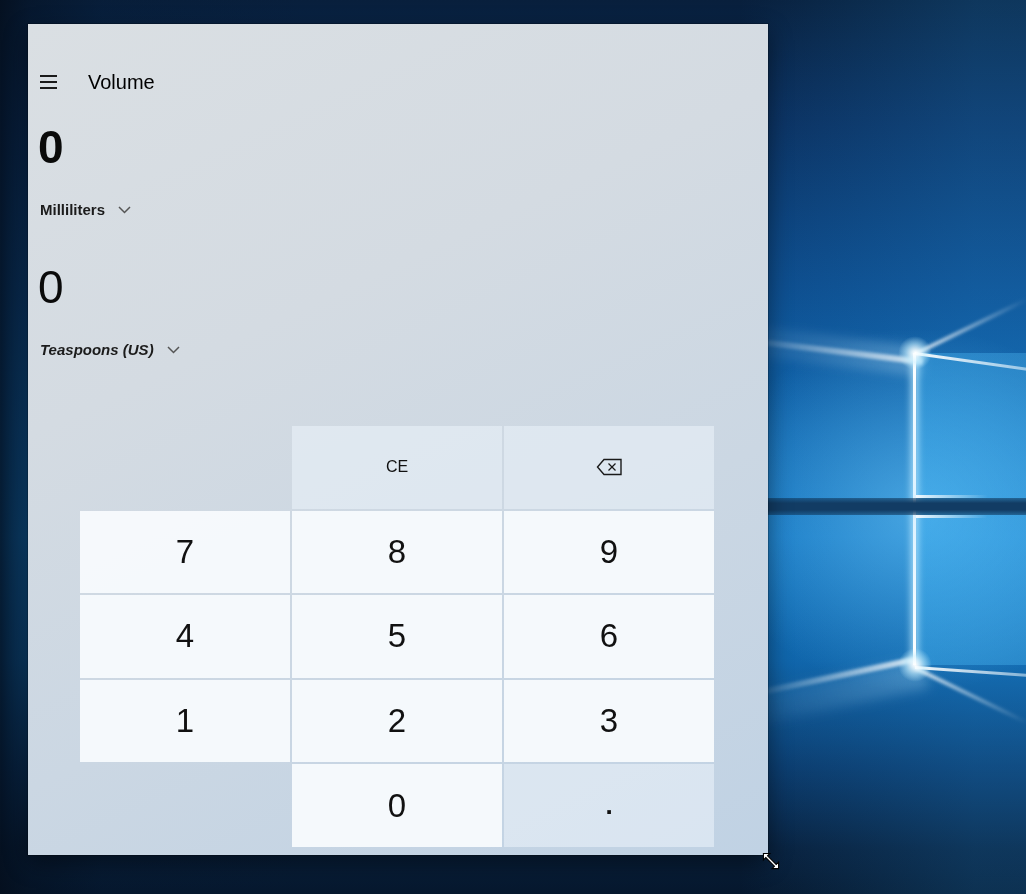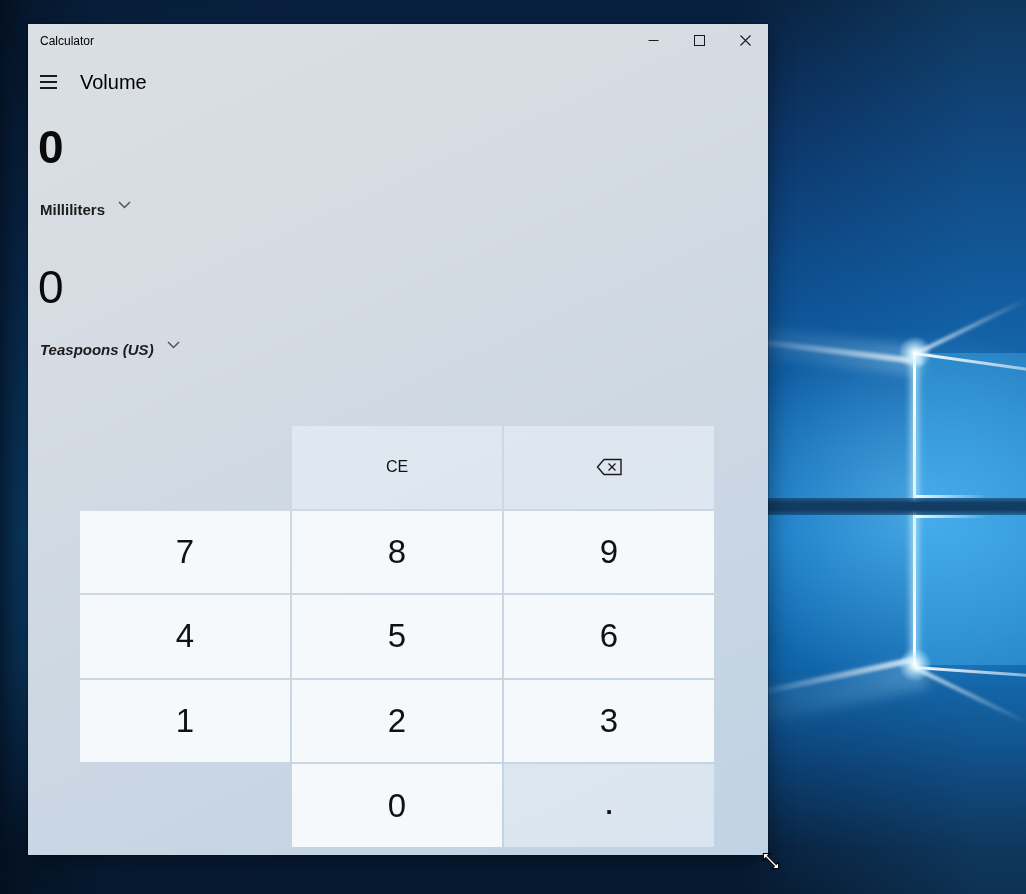--- a/index.html
+++ b/index.html
@@ -55,26 +55,26 @@
   }
   .titlebar{position:absolute;left:0;top:0;width:100%;height:32px;}
   .win-title{position:absolute;left:12px;top:0;line-height:34px;font-size:12px;color:#000;}
   .controls{position:absolute;right:0;top:0;height:32px;display:flex;}
   .ctrl-btn{width:46px;height:32px;display:flex;align-items:center;justify-content:center;background:transparent;border:none;padding:0;cursor:default;}
   .ctrl-btn svg{display:block;}
 
   .app-header{position:absolute;left:0;top:40px;height:36px;display:flex;align-items:center;}
   .hamburger{width:44px;height:36px;border:none;background:transparent;display:flex;flex-direction:column;justify-content:center;gap:4px;padding:0 0 0 12px;box-sizing:border-box;}
   .hamburger span{display:block;width:17px;height:2px;background:#1a1a1a;}
-  .page-title{font-size:20px;color:#000;margin-left:8px;}
+  .page-title{font-size:20px;color:#000;margin-left:16px;}
 
   .value{position:absolute;left:10px;color:#0a0a0a;font-size:46px;line-height:50px;}
   .value.active{top:98px;font-weight:700;}
   .value.inactive{top:238px;font-weight:100;}
-  .unit-row{position:absolute;left:12px;display:flex;gap:13px;background:transparent;border:none;padding:0;}
+  .unit-row{position:absolute;left:12px;display:flex;align-items:center;gap:13px;background:transparent;border:none;padding:0;}
   .unit-row.u1{top:177px;} .unit-row.u2{top:317px;font-style:italic;}
   .unit-label{font-size:15px;font-weight:700;color:#1b1b1b;}
 
   
   .keypad{
     position:absolute;left:52px;top:402px;width:634px;height:421px;
     display:grid;grid-template-columns:repeat(3,1fr);grid-template-rows:repeat(5,1fr);gap:2px;
   }
   .key{display:flex;align-items:center;justify-content:center;border:none;padding:16px;
        font-family:"Liberation Sans","DejaVu Sans",sans-serif;color:#111;cursor:default;}
@@ -102,41 +102,20 @@
   <div class="beam b-brs"></div>
   <div class="band"></div>
   <div class="band-hi-top"></div>
   <div class="band-hi-bot"></div>
   <div class="junction j-top"></div>
   <div class="junction j-bot"></div>
 </div>
 
 <div class="window">
 
-  <div class="titlebar">
-    <span class="win-title">Calculator</span>
-    <div class="controls">
-      <button class="ctrl-btn">
-        <svg width="11" height="11" viewBox="0 0 11 11">
-          <line x1="0.5" y1="5.5" x2="10.5" y2="5.5" stroke="#1a1a1a" stroke-width="1"></line>
-        </svg>
-      </button>
-      <button class="ctrl-btn">
-        <svg width="11" height="11" viewBox="0 0 11 11">
-          <rect x="0.5" y="0.5" width="10" height="10" fill="none" stroke="#1a1a1a" stroke-width="1"></rect>
-        </svg>
-      </button>
-      <button class="ctrl-btn">
-        <svg width="11" height="11" viewBox="0 0 11 11">
-          <line x1="0.5" y1="0.5" x2="10.5" y2="10.5" stroke="#1a1a1a" stroke-width="1.1"></line>
-          <line x1="10.5" y1="0.5" x2="0.5" y2="10.5" stroke="#1a1a1a" stroke-width="1.1"></line>
-        </svg>
-      </button>
-    </div>
-  </div>
 
   <div class="app-header">
     <button class="hamburger">
       <span></span>
       <span></span>
       <span></span>
     </button>
     <span class="page-title">Volume</span>
   </div>
 

